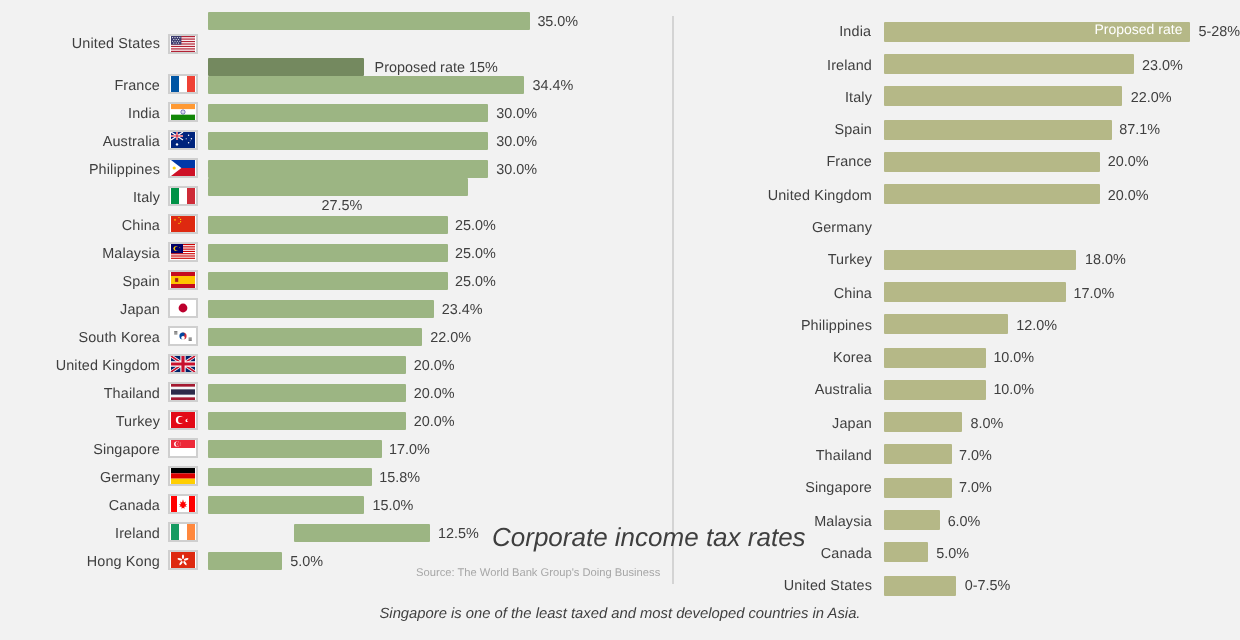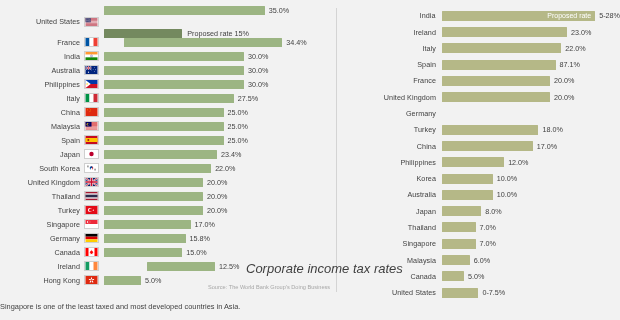--- a/index.html
+++ b/index.html
@@ -103,22 +103,23 @@
     position:absolute;
     font-size:5.6px;
     color:#a7a7a7;
     white-space:nowrap;
   }
   #source-left{left:208px;top:284px;}
 
   #footnote{
     position:absolute;
     left:0;right:0;top:302px;
-    text-align:left;
+    text-align:center;
     font-size:7.4px;
+    font-style:italic;
     color:#3f3f3f;
   }
 </style>
 </head>
 <body>
 
 <div id="chart-root">
 
   <div class="divider"></div>
 
@@ -174,21 +175,21 @@
           <div class="country">France</div>
           <span class="flag">
             <svg viewBox="0 0 30 20">
               <rect width="10" height="20" fill="#0055a4"></rect>
               <rect x="10" width="10" height="20" fill="#fff"></rect>
               <rect x="20" width="10" height="20" fill="#ef4135"></rect>
             </svg>
           </span>
           <div class="bar-wrap">
             <div class="bar-stack">
-              <div style="display: flex; align-items: center; margin-left: 20px;">
+              <div style="display: flex; align-items: center;">
                 <div class="bar primary" style="width: 158.228px;"></div>
                 <span class="value">34.4%</span>
               </div>
             </div>
           </div>
         </div>
         <div class="row">
           <div class="country">India</div>
           <span class="flag">
             <svg viewBox="0 0 30 20">
@@ -259,21 +260,21 @@
           <div class="country">Italy</div>
           <span class="flag">
             <svg viewBox="0 0 30 20">
               <rect width="10" height="20" fill="#009246"></rect>
               <rect x="10" width="10" height="20" fill="#fff"></rect>
               <rect x="20" width="10" height="20" fill="#ce2b37"></rect>
             </svg>
           </span>
           <div class="bar-wrap">
             <div class="bar-stack">
-              <div style="display: flex; align-items: center;">
+              <div style="display: flex; align-items: center; flex-direction: column;">
                 <div class="bar primary" style="width: 129.8px;"></div>
                 <span class="value">27.5%</span>
               </div>
             </div>
           </div>
         </div>
         <div class="row">
           <div class="country">China</div>
           <span class="flag">
             <svg viewBox="0 0 30 20">

